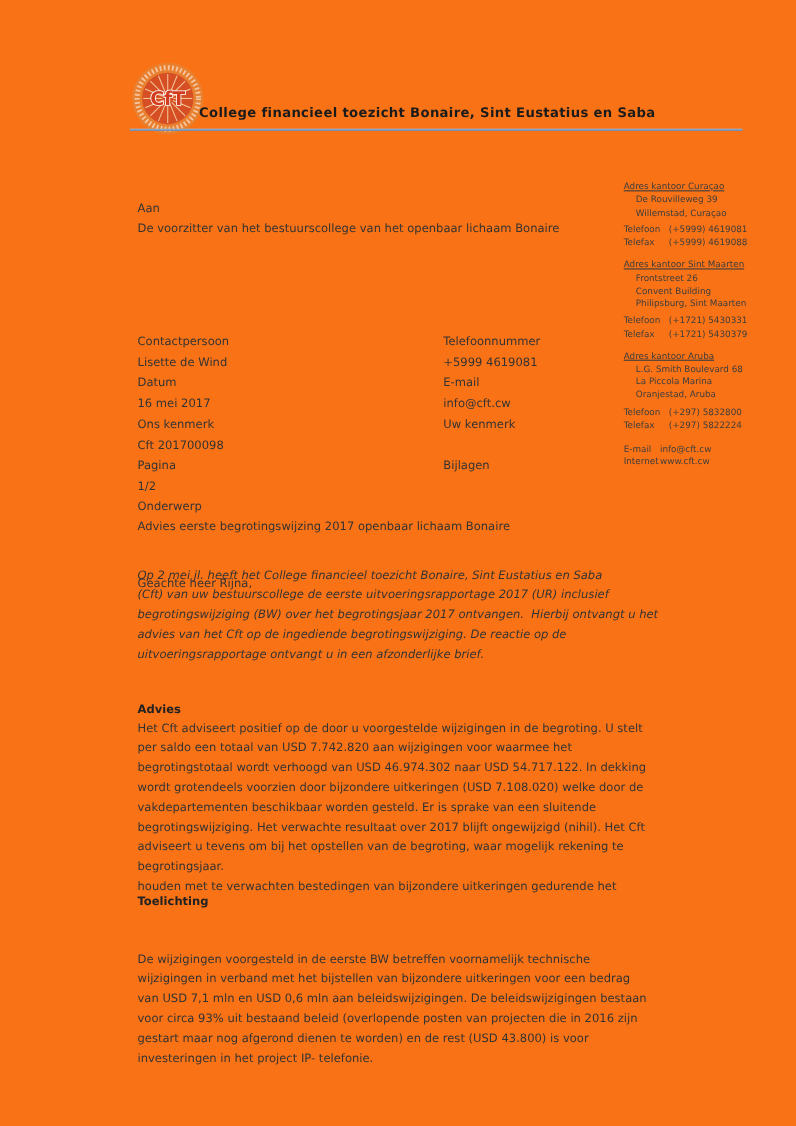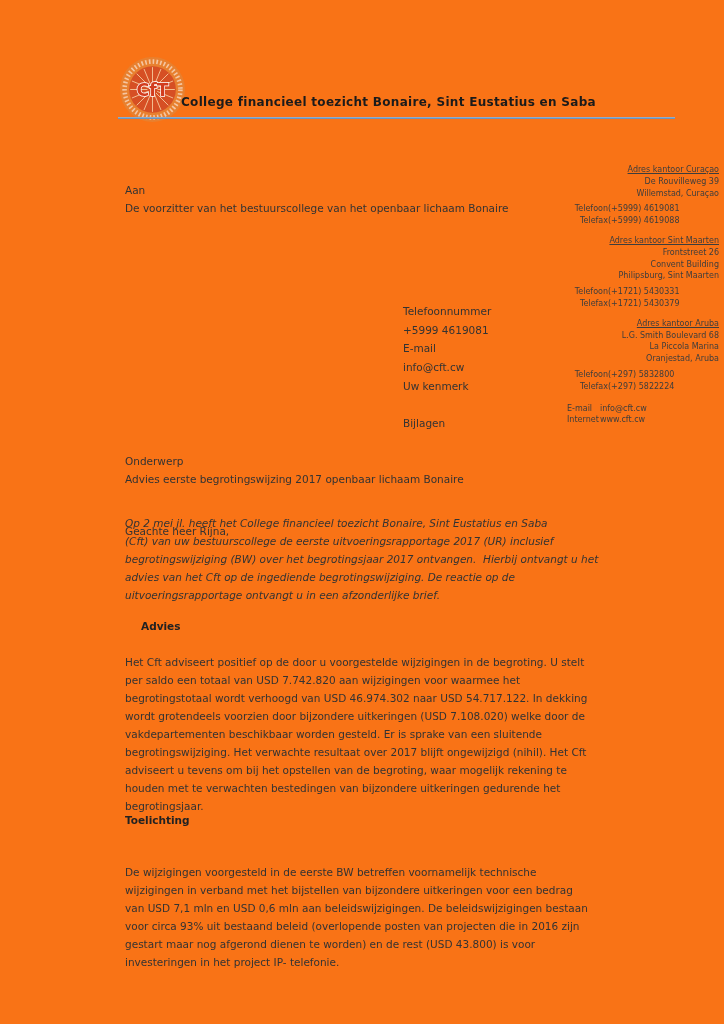--- a/index.html
+++ b/index.html
@@ -23,30 +23,30 @@
   .recipient{top:181px;}
   
   .meta-col{position:absolute;top:302px;font-size:10.5px;}
   .meta-left{left:125px;}
   .meta-right{left:403px;}
   .meta-line{line-height:18.7px;min-height:18.7px;white-space:pre;}
   
   .subject{top:452px;}
   .salutation{top:491px;margin-top:31px;}
   .p-intro{top:514px;font-style:italic;}
-  .advies-h{top:617px;margin-left:16px;}
+  .advies-h{top:636px;}
   .p-advies{top:653px;}
   .toel-h{top:811px;}
   .p-toel{top:828px;margin-top:35px;}
   
   .sidebar{
     position:absolute;left:567px;top:164px;width:152px;
     font-size:8px;line-height:11.8px;color:#3d3d3d;
   }
-  .side-office{margin-bottom:8px;text-align:right;}
+  .side-office{margin-bottom:8px;}
   .side-title{text-decoration:underline;min-height:11.8px;}
   .side-line{min-height:11.8px;white-space:pre;margin-left:11px;}
   .side-phones{margin-top:4px;}
   .side-row{display:flex;min-height:11.8px;}
   .side-label{width:41px;flex-shrink:0;}
   .side-label-sm{width:33px;flex-shrink:0;}
   .side-contact{margin-top:10px;}
 </style>
 </head>
 <body>
@@ -149,20 +149,30 @@
         <span>www.cft.cw</span>
       </div>
     </div>
   </div>
 
   <div class="blk recipient">
     <div class="body-line">Aan</div>
     <div class="body-line">De voorzitter van het bestuurscollege van het openbaar lichaam Bonaire</div>
   </div>
 
+  <div class="meta-col meta-left">
+      <div class="meta-line">Contactpersoon</div>
+      <div class="meta-line">Lisette de Wind</div>
+      <div class="meta-line">Datum</div>
+      <div class="meta-line">16 mei 2017</div>
+      <div class="meta-line">Ons kenmerk</div>
+      <div class="meta-line">Cft 201700098</div>
+      <div class="meta-line">Pagina</div>
+      <div class="meta-line">1/2</div>
+    </div>
   <div class="meta-col meta-right">
       <div class="meta-line">Telefoonnummer</div>
       <div class="meta-line">+5999 4619081</div>
       <div class="meta-line">E-mail</div>
       <div class="meta-line">info@cft.cw</div>
       <div class="meta-line">Uw kenmerk</div>
       <div class="meta-line"></div>
       <div class="meta-line">Bijlagen</div>
       <div class="meta-line"></div>
     </div>
@@ -184,22 +194,22 @@
 
   <div class="blk advies-h heading body-line">Advies</div>
   <div class="blk p-advies">
       <div class="body-line">Het Cft adviseert positief op de door u voorgestelde wijzigingen in de begroting. U stelt</div>
       <div class="body-line">per saldo een totaal van USD 7.742.820 aan wijzigingen voor waarmee het</div>
       <div class="body-line">begrotingstotaal wordt verhoogd van USD 46.974.302 naar USD 54.717.122. In dekking</div>
       <div class="body-line">wordt grotendeels voorzien door bijzondere uitkeringen (USD 7.108.020) welke door de</div>
       <div class="body-line">vakdepartementen beschikbaar worden gesteld. Er is sprake van een sluitende</div>
       <div class="body-line">begrotingswijziging. Het verwachte resultaat over 2017 blijft ongewijzigd (nihil). Het Cft</div>
       <div class="body-line">adviseert u tevens om bij het opstellen van de begroting, waar mogelijk rekening te</div>
+      <div class="body-line">begrotingsjaar.</div>
       <div class="body-line">houden met te verwachten bestedingen van bijzondere uitkeringen gedurende het</div>
-      <div class="body-line">begrotingsjaar.</div>
     </div>
 
   <div class="blk toel-h heading body-line">Toelichting</div>
   <div class="blk p-toel">
       <div class="body-line">De wijzigingen voorgesteld in de eerste BW betreffen voornamelijk technische</div>
       <div class="body-line">wijzigingen in verband met het bijstellen van bijzondere uitkeringen voor een bedrag</div>
       <div class="body-line">van USD 7,1 mln en USD 0,6 mln aan beleidswijzigingen. De beleidswijzigingen bestaan</div>
       <div class="body-line">voor circa 93% uit bestaand beleid (overlopende posten van projecten die in 2016 zijn</div>
       <div class="body-line">gestart maar nog afgerond dienen te worden) en de rest (USD 43.800) is voor</div>
       <div class="body-line">investeringen in het project IP- telefonie.</div>

